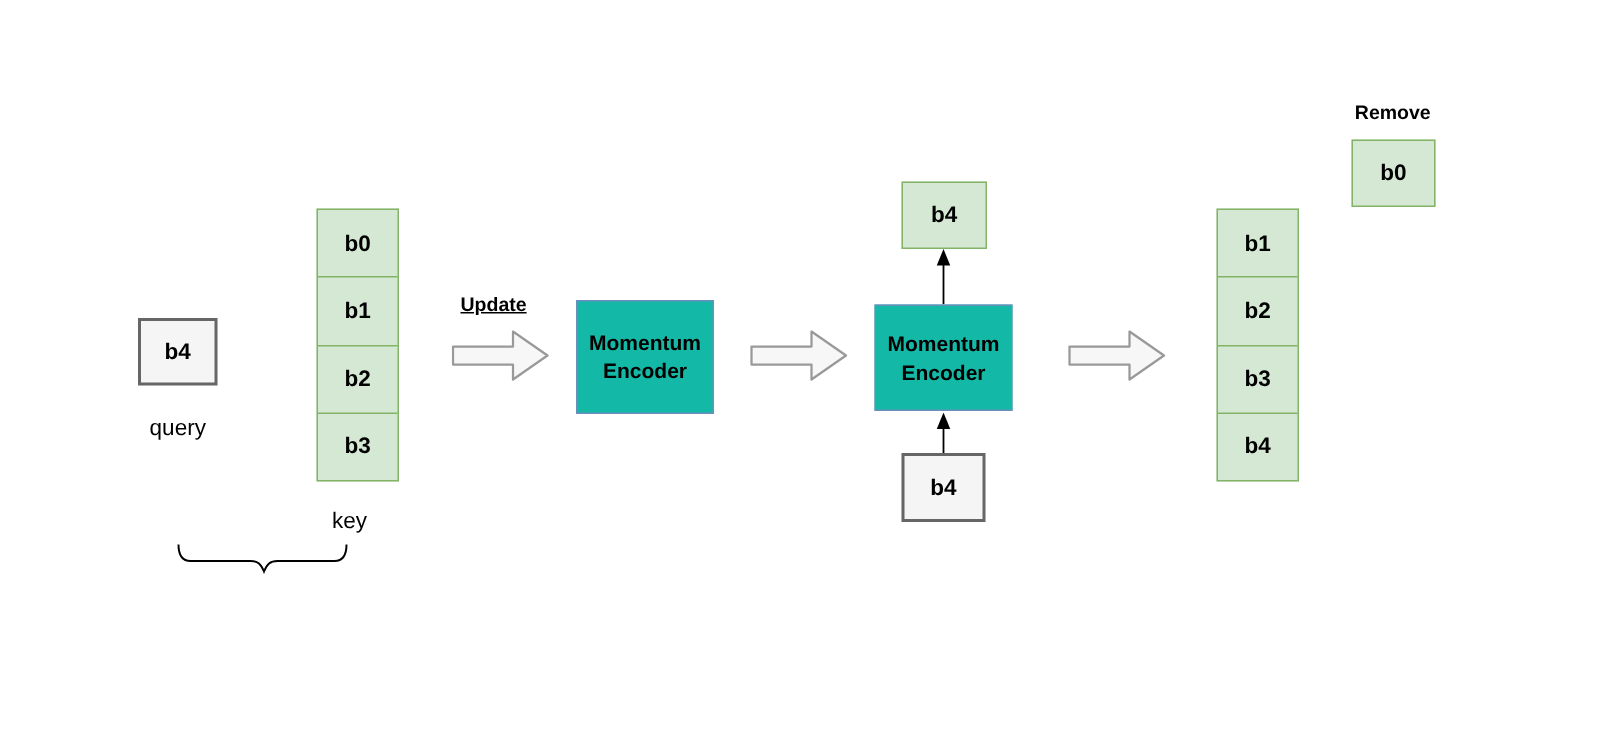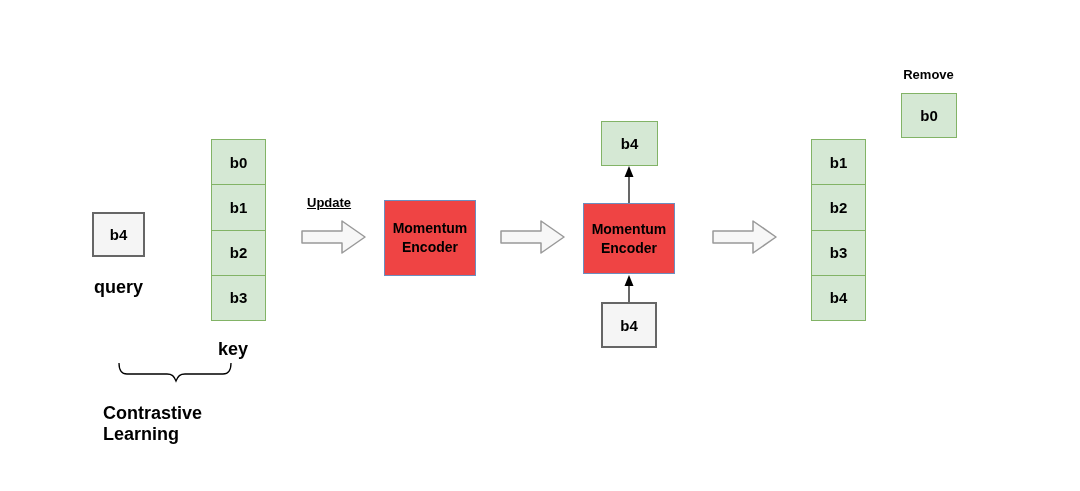--- a/index.html
+++ b/index.html
@@ -10,29 +10,29 @@
     font-family:"Liberation Sans","DejaVu Sans",sans-serif;
     overflow:hidden;
   }
   .abs{position:absolute;box-sizing:border-box;}
   .box{
     display:flex;align-items:center;justify-content:center;
     font-weight:bold;font-size:15px;color:#000;
   }
   .green{background:#d5e8d4;border:1.5px solid #82b366;}
   .gray{background:#f5f5f5;border:2px solid #666666;}
-  .blue{background:#ef4444;border:1.5px solid #6c8ebf;}
+  .blue{background:#14b8a6;border:1.5px solid #6c8ebf;}
   .stack{display:flex;flex-direction:column;background:#d5e8d4;border:1.5px solid #82b366;}
   .stack .cell{
     flex:1;display:flex;align-items:center;justify-content:center;
     font-weight:bold;font-size:15px;color:#000;
   }
   .stack .cell + .cell{border-top:1px solid #82b366;}
   .caption{
-    font-weight:bold;font-size:18px;color:#000;text-align:center;
+    font-weight:normal;font-size:15px;color:#000;text-align:center;
   }
   .redlabel{
     font-weight:bold;font-size:13px;color:#000000;text-align:center;
   }
   .encoder{
     display:flex;align-items:center;justify-content:center;
     text-align:center;font-weight:bold;font-size:14px;line-height:1.35;
     white-space:pre-line;color:#000;
   }
   svg{display:block;}
@@ -49,21 +49,20 @@
     <div class="cell">b0</div>
     <div class="cell">b1</div>
     <div class="cell">b2</div>
     <div class="cell">b3</div>
   </div>
   <div class="abs caption" style="left:205px;top:339px;width:56px;">key</div>
 
   <svg class="abs" style="left:118px;top:362px;" width="114" height="22" viewBox="0 0 114 22">
     <path d="M 1,1 C 1,8 3,12 9,12 L 49,12 C 54,12 56,14 58,19 C 60,14 62,12 67,12 L 105,12 C 111,12 113,8 113,1" fill="none" stroke="#000000" stroke-width="1.3"></path>
   </svg>
-  <div class="abs caption" style="left:103px;top:403px;width:160px;text-align:left;">Contrastive Learning</div>
 
   <div class="abs redlabel" style="left:307px;top:195px;width:60px;text-align:left;text-decoration:underline;">Update</div>
   <svg class="abs" style="left:301px;top:219px;" width="66" height="36" viewBox="0 0 66 36">
     <polygon points="1,12 41,12 41,2 64,18 41,34 41,24 1,24" fill="#f7f7f7" stroke="#999999" stroke-width="1.5" stroke-linejoin="round"></polygon>
   </svg>
 
   <div class="abs encoder blue" style="left:384px;top:200px;width:92px;height:76px;">Momentum
 Encoder</div>
 
   <svg class="abs" style="left:500px;top:219px;" width="66" height="36" viewBox="0 0 66 36">

